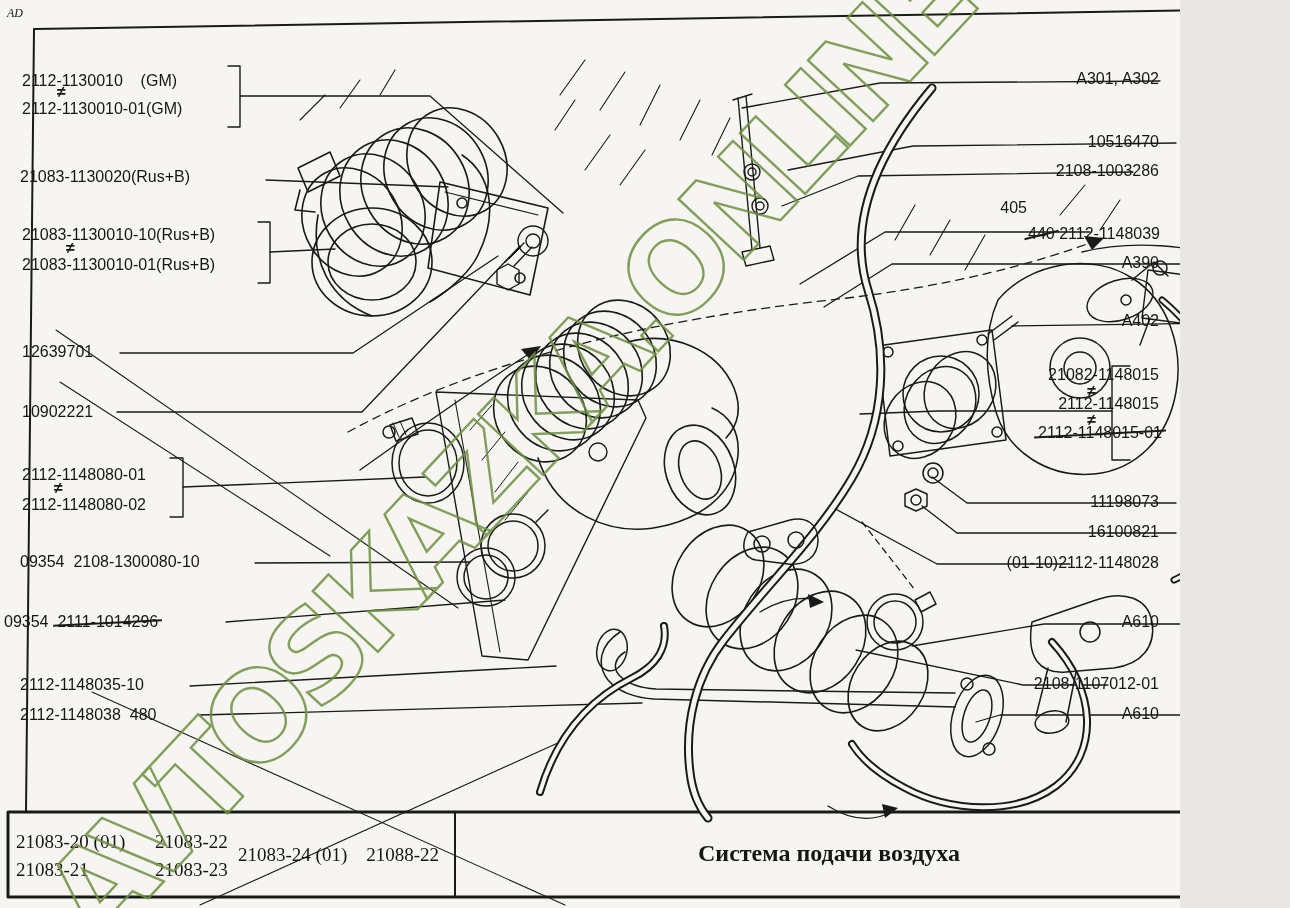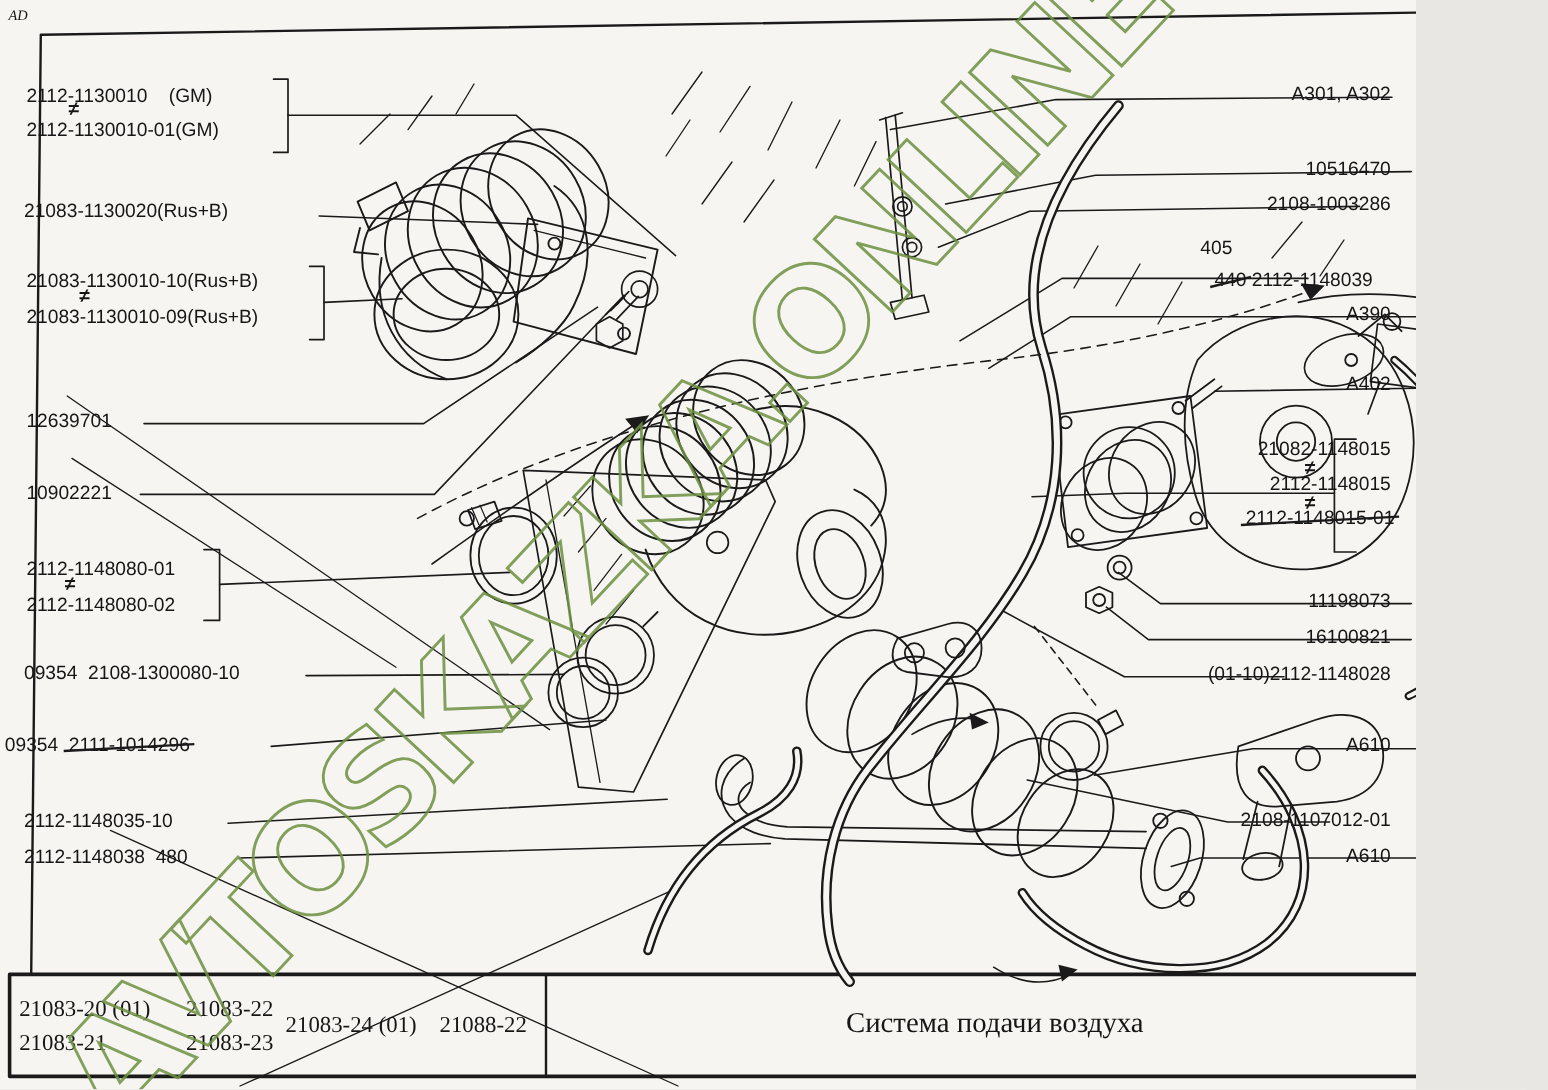--- a/index.html
+++ b/index.html
@@ -13,21 +13,21 @@
   .r{text-align:right;}
   .neq{position:absolute;font-size:16px;font-weight:bold;line-height:16px;}
   .struck{position:relative;display:inline-block;}
   .struck::after{content:"";position:absolute;left:-4px;right:-4px;top:48%;height:2px;
                  background:#1b1b1b;transform:rotate(-3deg);}
   .strike-steep::after{transform:rotate(-14deg);}
   .serif{font-family:"Liberation Serif",serif;}
   .corner{position:absolute;left:7px;top:6px;font-size:12px;font-style:italic;}
   .tb-model{position:absolute;font-size:19px;}
   .tb-title{position:absolute;left:455px;top:840px;width:748px;text-align:center;
-            font-size:24px;font-weight:normal;}
+            font-size:24px;font-weight:bold;}
   .tb-code{position:absolute;left:1203px;top:840px;width:78px;text-align:center;font-size:24px;}
   .wm text{font-family:"DejaVu Sans",sans-serif;}
 </style>
 </head>
 <body>
 
 <div class="page">
 
   <svg class="art" width="1290" height="908" viewBox="0 0 1290 908" fill="none" stroke="#1a1a1a" stroke-width="1.5" stroke-linecap="round" stroke-linejoin="round">
 
@@ -286,42 +286,42 @@
     <div class="corner serif">AD</div>
 
     <div class="lbl" style="left:22px;top:70px">2112-1130010    (GM)</div>
     <div class="neq" style="left:57px;top:84px">≠</div>
     <div class="lbl" style="left:22px;top:98px">2112-1130010-01(GM)</div>
 
     <div class="lbl" style="left:20px;top:166px">21083-1130020(Rus+B)</div>
 
     <div class="lbl" style="left:22px;top:224px">21083-1130010-10(Rus+B)</div>
     <div class="neq" style="left:66px;top:240px">≠</div>
-    <div class="lbl" style="left:22px;top:254px">21083-1130010-09(Rus+B)</div>
+    <div class="lbl" style="left:22px;top:254px">21083-1130010-01(Rus+B)</div>
 
     <div class="lbl" style="left:22px;top:341px">12639701</div>
     <div class="lbl" style="left:22px;top:401px">10902221</div>
 
     <div class="lbl" style="left:22px;top:464px">2112-1148080-01</div>
     <div class="neq" style="left:54px;top:480px">≠</div>
     <div class="lbl" style="left:22px;top:494px">2112-1148080-02</div>
 
     <div class="lbl" style="left:20px;top:551px">09354  2108-1300080-10</div>
 
     <div class="lbl" style="left:4px;top:611px"><span>09354  </span><span class="struck">2111-1014296</span></div>
 
     <div class="lbl" style="left:20px;top:674px">2112-1148035-10</div>
     <div class="lbl" style="left:20px;top:704px">2112-1148038  480</div>
 
     <div class="lbl r" style="right:21px;top:68px">A301, A302</div>
     <div class="lbl r" style="right:21px;top:131px">10516470</div>
     <div class="lbl r" style="right:21px;top:160px">2108-1003286</div>
 
     <div class="lbl r" style="right:153px;top:197px">405</div>
-    <div class="lbl r" style="right:36px;top:223px"><span class="struck strike-steep">440</span><span> 2112-1148039</span></div>
+    <div class="lbl r" style="right:20px;top:223px"><span class="struck strike-steep">440</span><span> 2112-1148039</span></div>
 
     <div class="lbl r" style="right:21px;top:252px">A390</div>
     <div class="lbl r" style="right:21px;top:310px">A402</div>
 
     <div class="lbl r" style="right:21px;top:364px">21082-1148015</div>
     <div class="neq" style="right:84px;top:383px;position:absolute">≠</div>
     <div class="lbl r" style="right:21px;top:393px">2112-1148015</div>
     <div class="neq" style="right:84px;top:412px;position:absolute">≠</div>
     <div class="lbl r" style="right:18px;top:422px"><span class="struck">2112-1148015-01</span></div>
 

